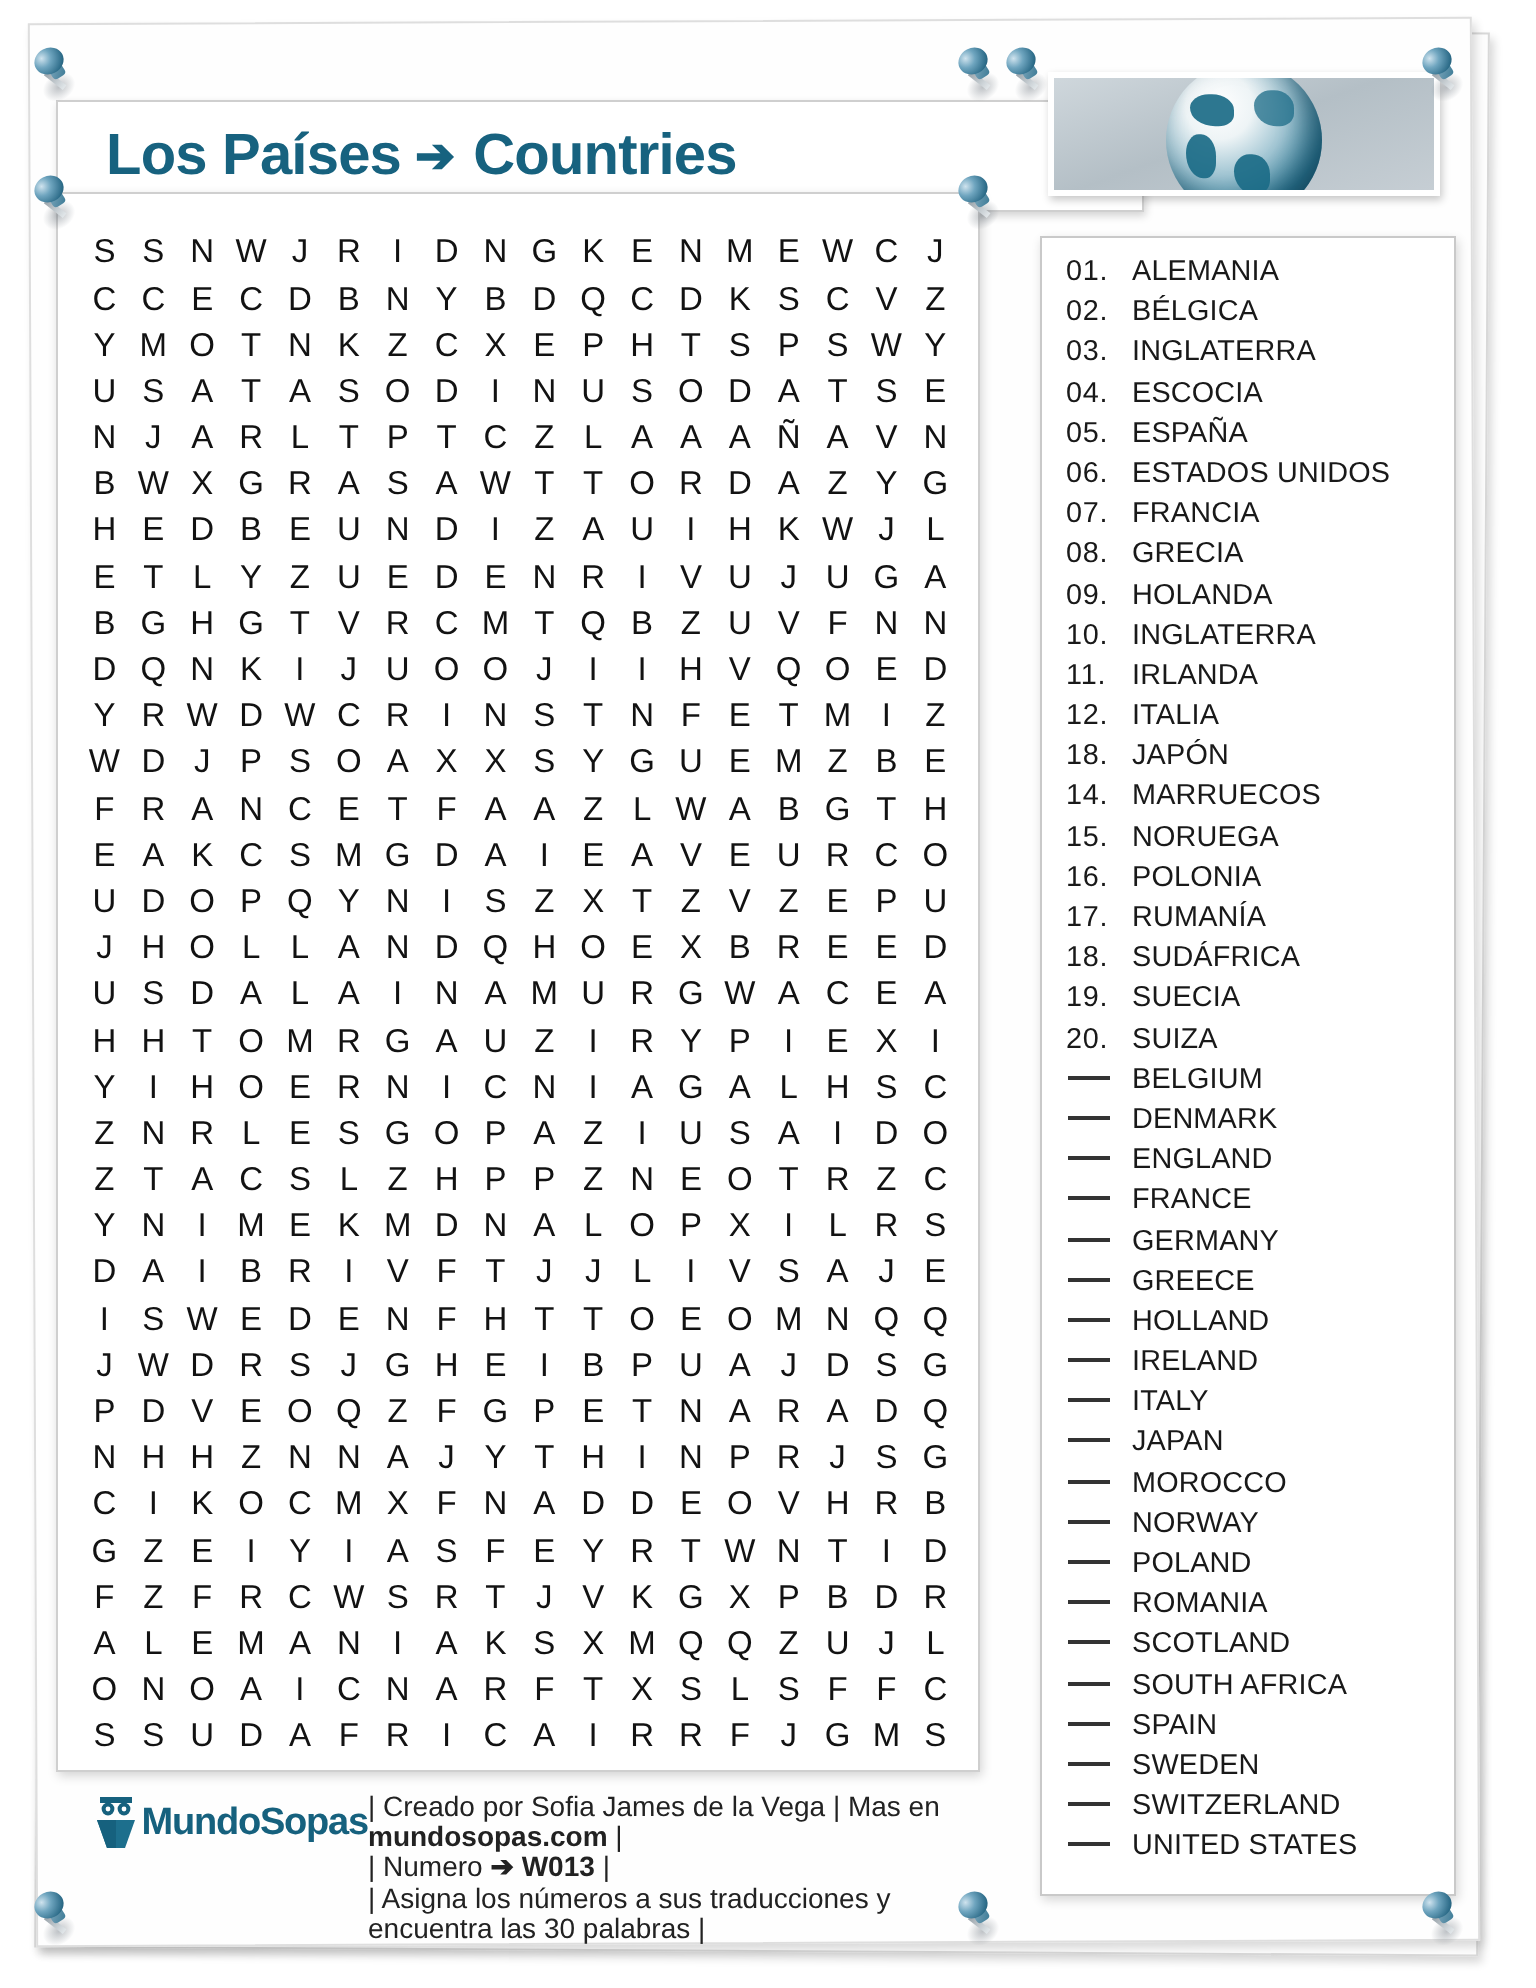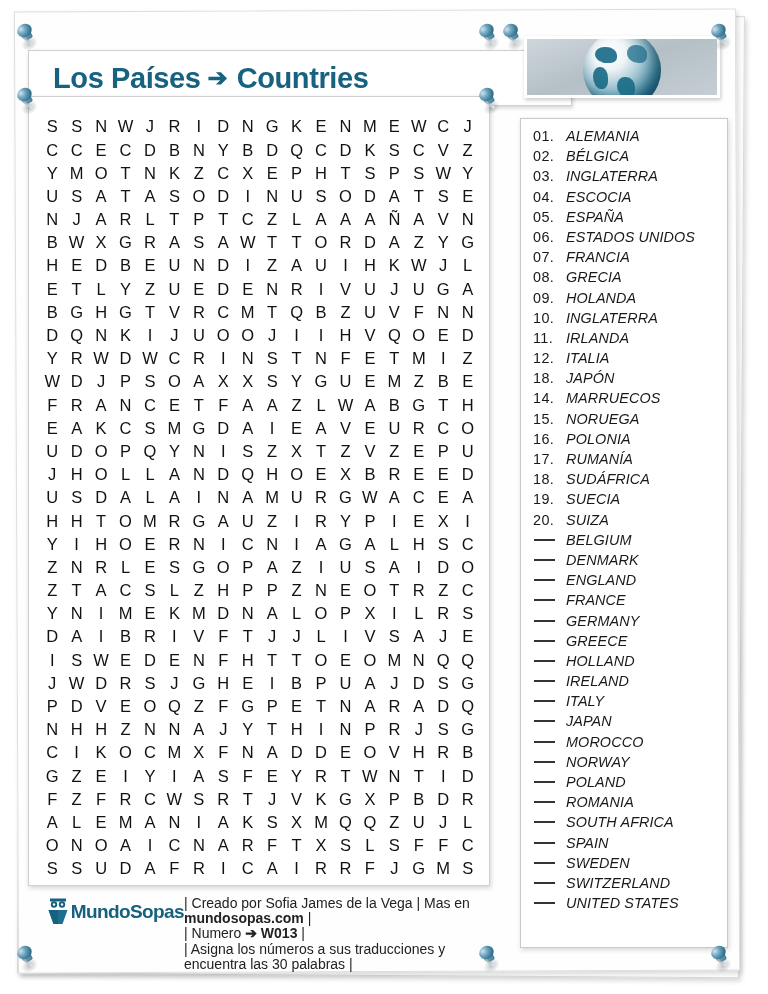--- a/index.html
+++ b/index.html
@@ -155,21 +155,21 @@
     position: relative;
   }
   .word-blank::before {
     content: "";
     position: absolute;
     left: 1px; bottom: 4px;
     width: 21px;
     height: 2px;
     background: #333;
   }
-  .word-text { letter-spacing: 0.1px; font-style: italic; }
+  .word-text { letter-spacing: 0.1px; }
 
   
   .footer {
     position: absolute;
     left: 34px; top: 893px;
     width: 468px;
     display: flex;
     align-items: flex-start;
   }
   .logo-wrap {
@@ -1050,20 +1050,24 @@
           <span class="word-blank"></span>
           <span class="word-text">NORWAY</span>
         </div>
         <div class="word-line">
           <span class="word-blank"></span>
           <span class="word-text">POLAND</span>
         </div>
         <div class="word-line">
           <span class="word-blank"></span>
           <span class="word-text">ROMANIA</span>
+        </div>
+        <div class="word-line">
+          <span class="word-blank"></span>
+          <span class="word-text">SCOTLAND</span>
         </div>
         <div class="word-line">
           <span class="word-blank"></span>
           <span class="word-text">SOUTH AFRICA</span>
         </div>
         <div class="word-line">
           <span class="word-blank"></span>
           <span class="word-text">SPAIN</span>
         </div>
         <div class="word-line">

